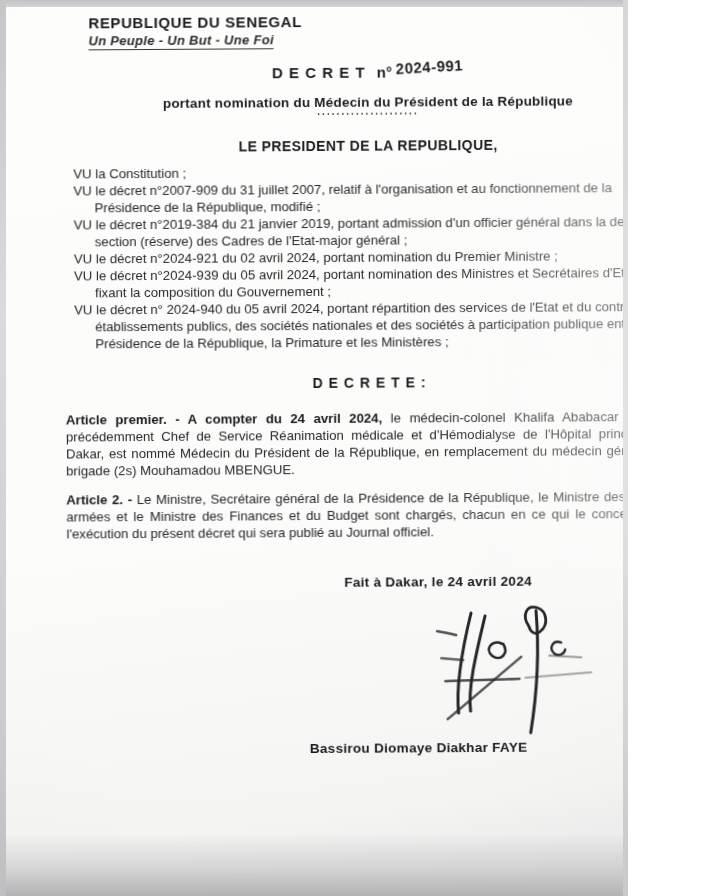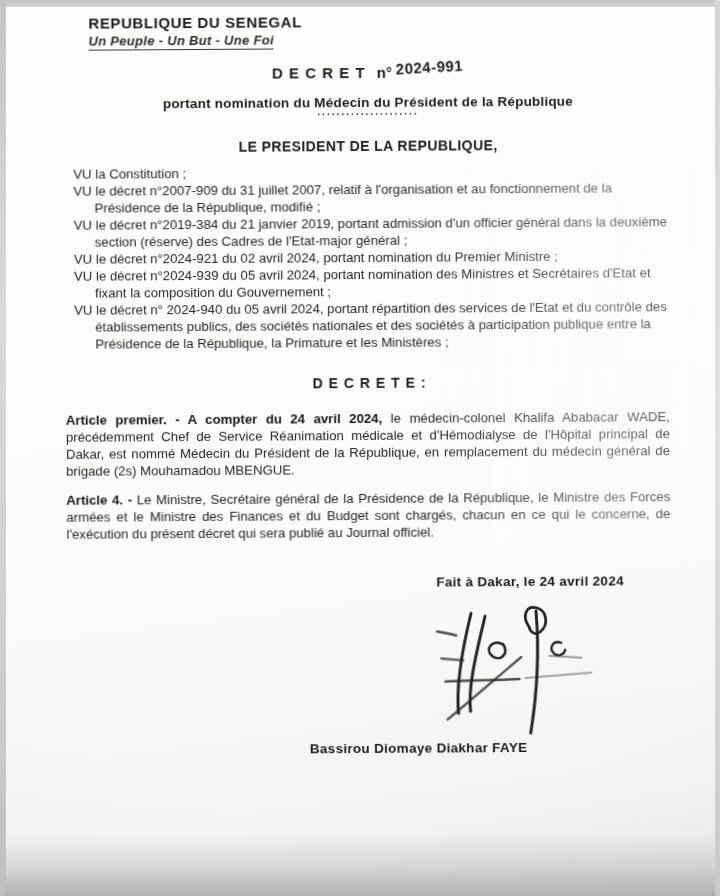--- a/index.html
+++ b/index.html
@@ -2,21 +2,21 @@
 <html><head>
 <meta charset="utf-8">
 <style>
   html, body {
     margin: 0;
     padding: 0;
     background: #ffffff;
   }
   .scan-page {
     position: relative;
-    width: 720px;
+    width: 628px;
     height: 896px;
     overflow: hidden;
     background:
       radial-gradient(ellipse 120% 90% at 48% 42%, rgba(255,255,255,0) 55%, rgba(210,210,212,0.18) 100%),
       linear-gradient(173deg, #fdfdfc 0%, #fbfbfa 60%, #f4f4f3 88%, #e6e6e6 100%);
     font-family: "Liberation Sans", "DejaVu Sans", sans-serif;
     color: #26262a;
   }
   
   .edge-top {
@@ -167,21 +167,21 @@
       <p class="visa-item">VU le décret n° 2024-940 du 05 avril 2024, portant répartition des services de l'Etat et du contrôle des établissements publics, des sociétés nationales et des sociétés à participation publique entre la Présidence de la République, la Primature et les Ministères ;</p>
     </div>
 
     <div class="decree-heading">D E C R E T E :</div>
 
     <p class="article article-1">
       <span class="article-lead">Article premier. - A compter du 24 avril 2024,</span><span class="article-body"> le médecin-colonel Khalifa Ababacar WADE, précédemment Chef de Service Réanimation médicale et d'Hémodialyse de l'Hôpital principal de Dakar, est nommé Médecin du Président de la République, en remplacement du médecin général de brigade (2s) Mouhamadou MBENGUE.</span>
     </p>
 
     <p class="article article-2">
-      <span class="article-lead">Article 4. -</span><span class="article-body"> Le Ministre, Secrétaire général de la Présidence de la République, le Ministre des Forces armées et le Ministre des Finances et du Budget sont chargés, chacun en ce qui le concerne, de l'exécution du présent décret qui sera publié au Journal officiel.</span>
+      <span class="article-lead">Article 2. -</span><span class="article-body"> Le Ministre, Secrétaire général de la Présidence de la République, le Ministre des Forces armées et le Ministre des Finances et du Budget sont chargés, chacun en ce qui le concerne, de l'exécution du présent décret qui sera publié au Journal officiel.</span>
     </p>
 
     <div class="dateline">Fait à Dakar, le 24 avril 2024</div>
 
     <div class="signature-wrap">
       <svg width="200" height="140" viewBox="0 0 200 140">
         <g fill="none" stroke="#26262a" stroke-linecap="round">
 
           <path d="M38,32 C44,33 50,34 57,36" stroke-width="2.6" opacity="0.8"></path>
 

